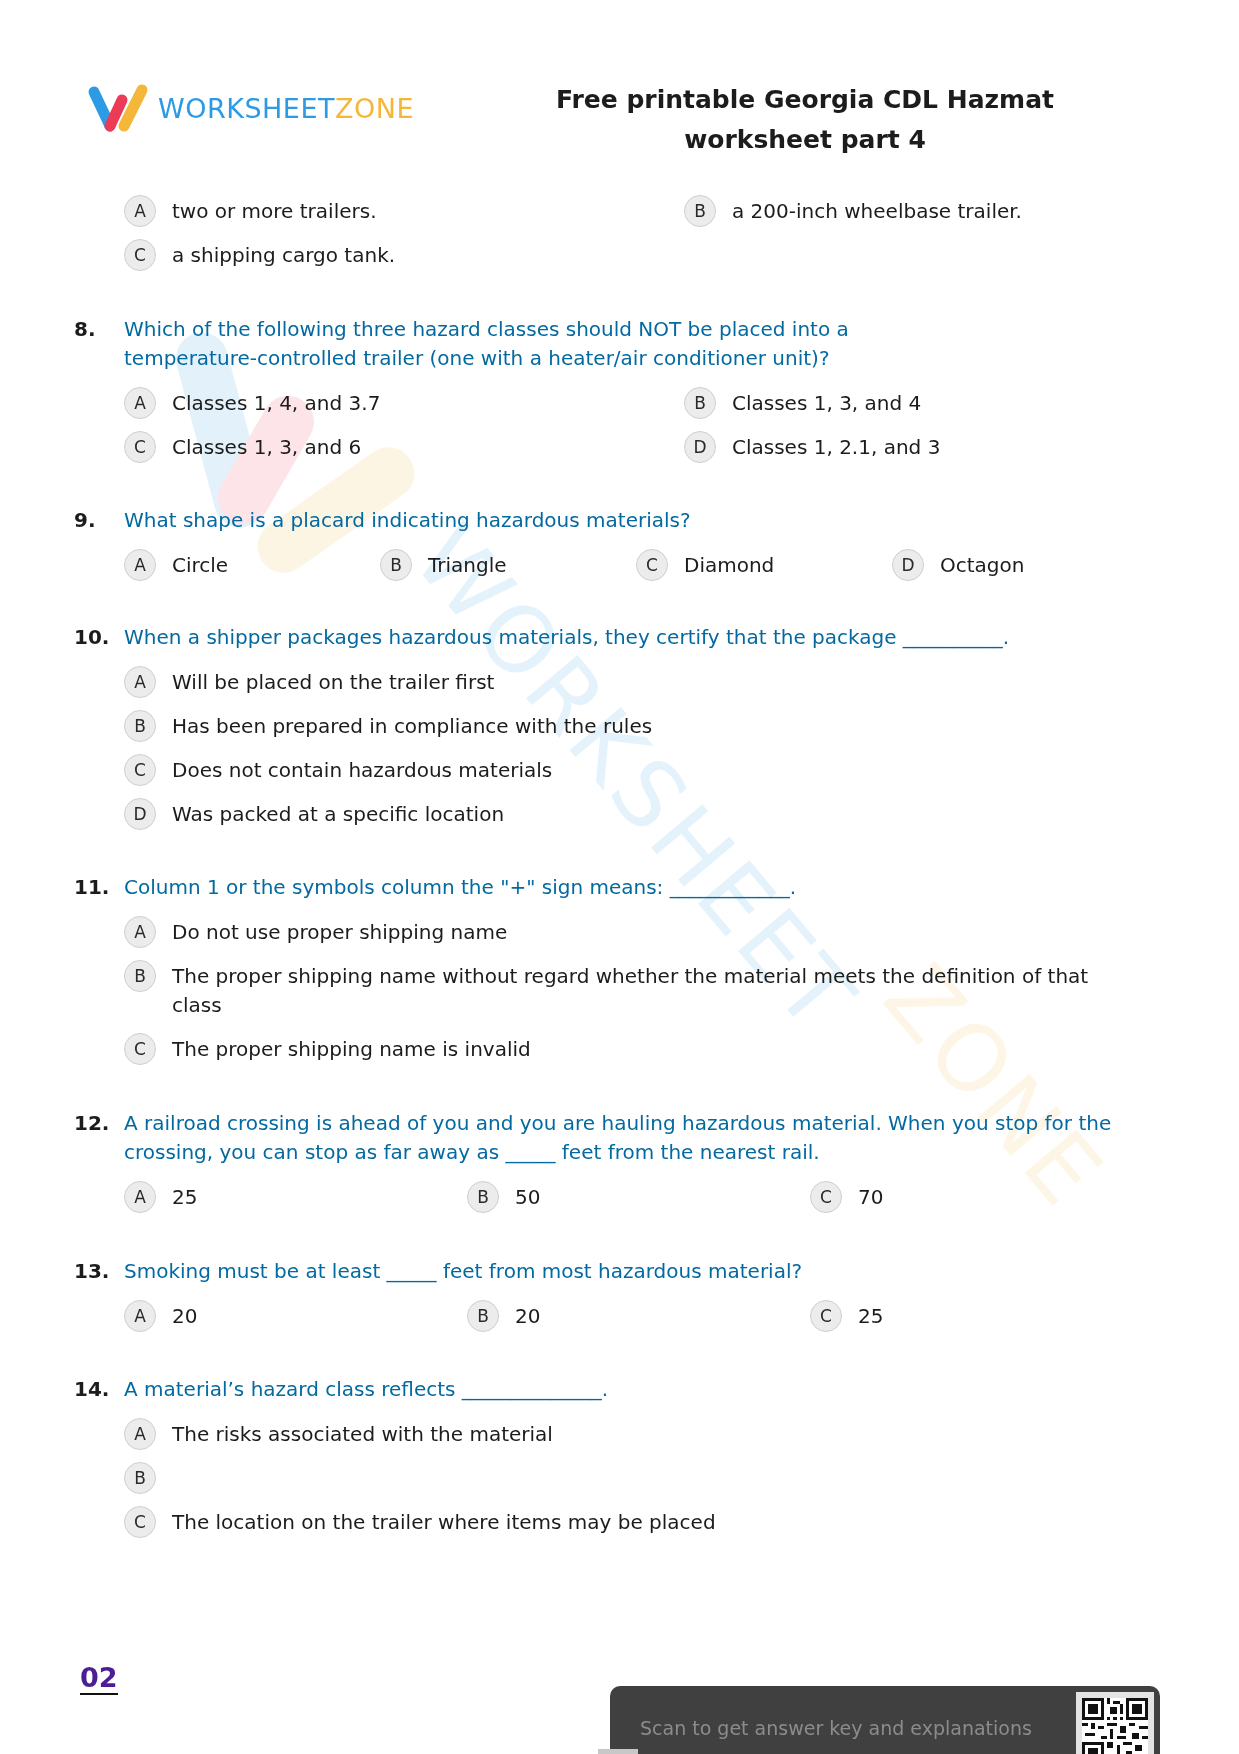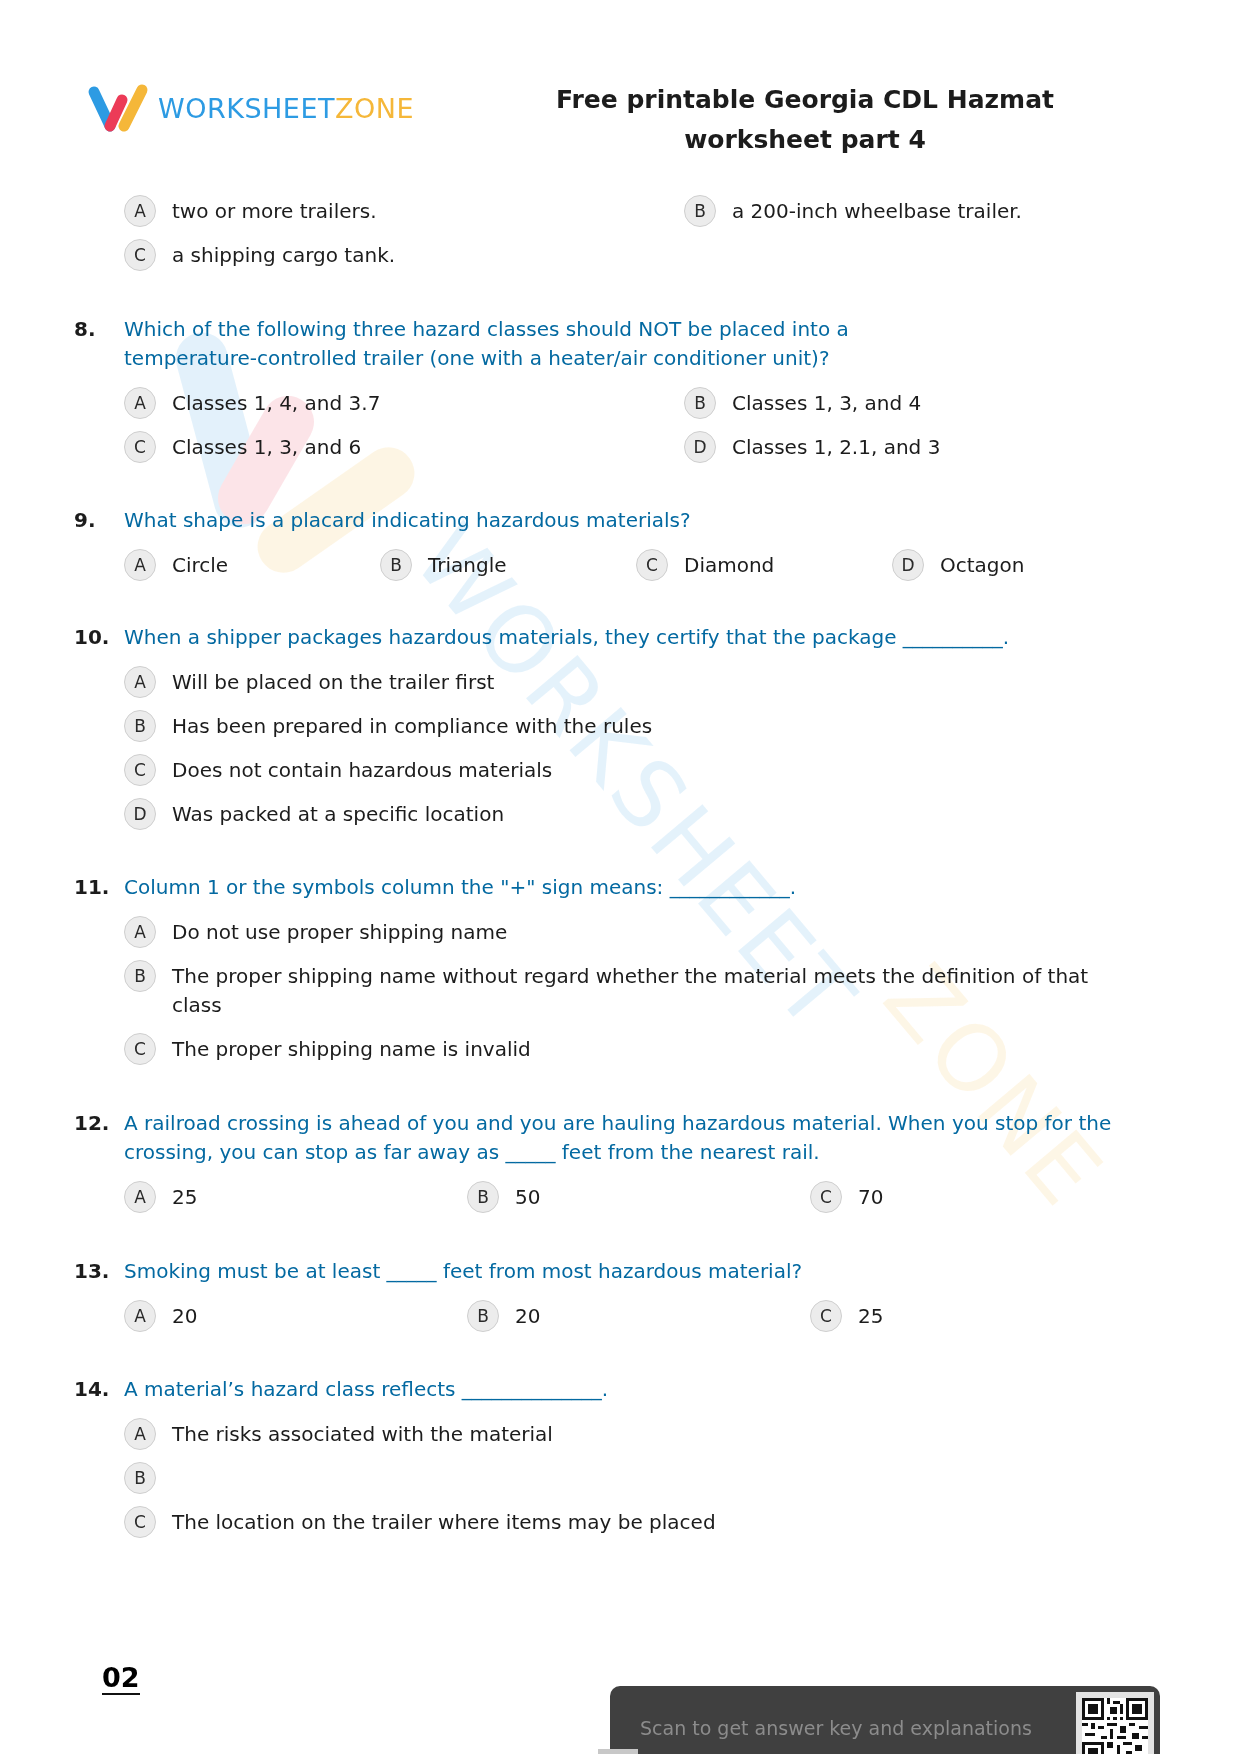--- a/index.html
+++ b/index.html
@@ -18,21 +18,21 @@
 
     .content { position: absolute; left: 0; top: 0; width: 1239px; z-index: 2; }
     .q { position: absolute; left: 74px; width: 1100px; }
     .q-num { position: absolute; left: 0; top: 0; width: 40px; font-weight: bold; font-size: 20px; line-height: 29px; color: #1c1c1c; }
     .q-text { position: absolute; left: 50px; top: 0; width: 1070px; font-size: 20px; line-height: 29px; color: #0369a1; }
 
     .opt { position: absolute; display: flex; align-items: flex-start; }
     .badge { width: 32px; height: 32px; border-radius: 50%; background: #ececec; border: 1px solid #cfcfcf; display: flex; align-items: center; justify-content: center; font-size: 17px; color: #2a2a2a; flex-shrink: 0; margin-top: -2px; }
     .opt-text { margin-left: 16px; font-size: 20px; line-height: 29px; color: #1c1c1c; }
 
-    .page-num { position: absolute; left: 80px; top: 1663px; font-weight: bold; font-size: 27px; color: #000000; border-bottom: 2px solid #111; line-height: 30px; z-index: 2; margin-left: 22px; }
+    .page-num { position: absolute; left: 80px; top: 1663px; font-weight: bold; font-size: 27px; color: #4c1d95; border-bottom: 2px solid #111; line-height: 30px; z-index: 2; }
 
     .scan-box { position: absolute; left: 610px; top: 1686px; width: 550px; height: 90px; background: #404040; border-radius: 10px; z-index: 2; }
     .scan-text { position: absolute; left: 30px; top: 31px; font-size: 19px; color: #8c8c8c; }
     .qr { position: absolute; left: 466px; top: 6px; width: 78px; height: 78px; background: #e3e3e3; padding: 6px; }
     .bottom-mark { position: absolute; left: 598px; top: 1749px; width: 40px; height: 5px; background: #c8c8c8; z-index: 2; }
   </style>
 </head>
 <body>
 
 <svg class="watermark" viewBox="0 0 1239 1754">

